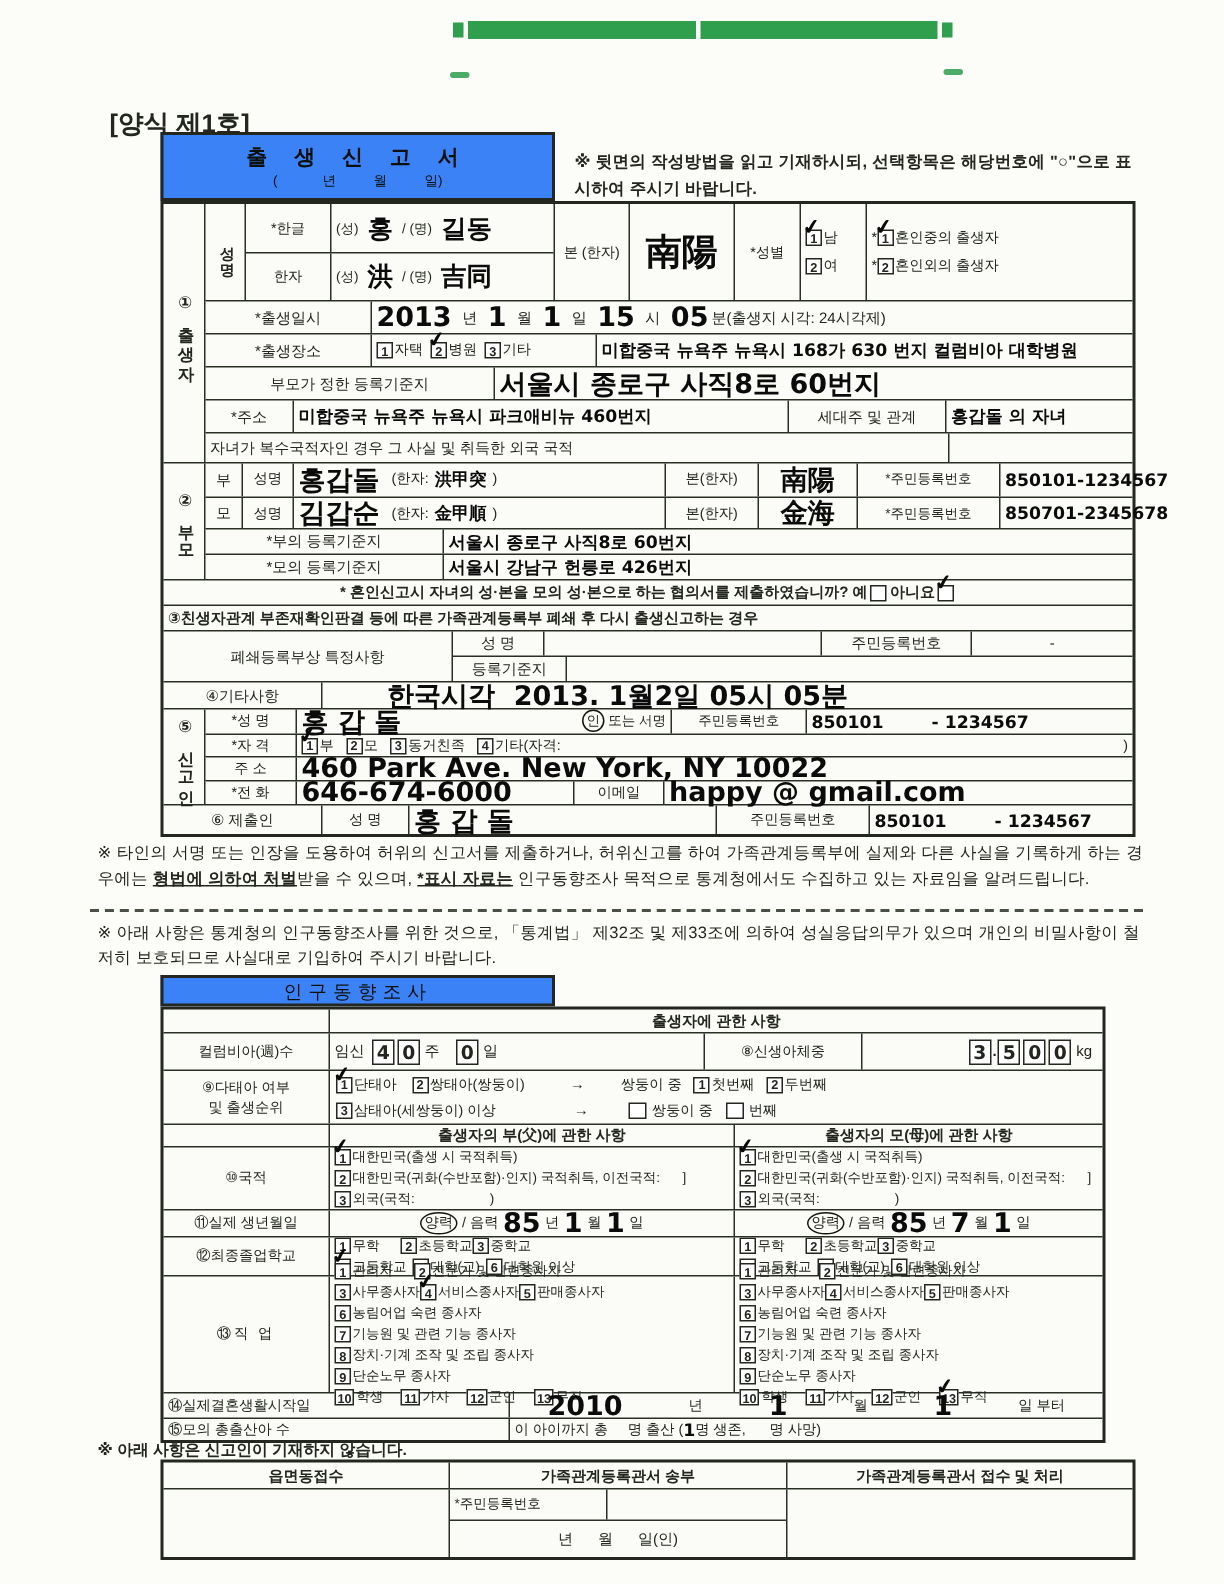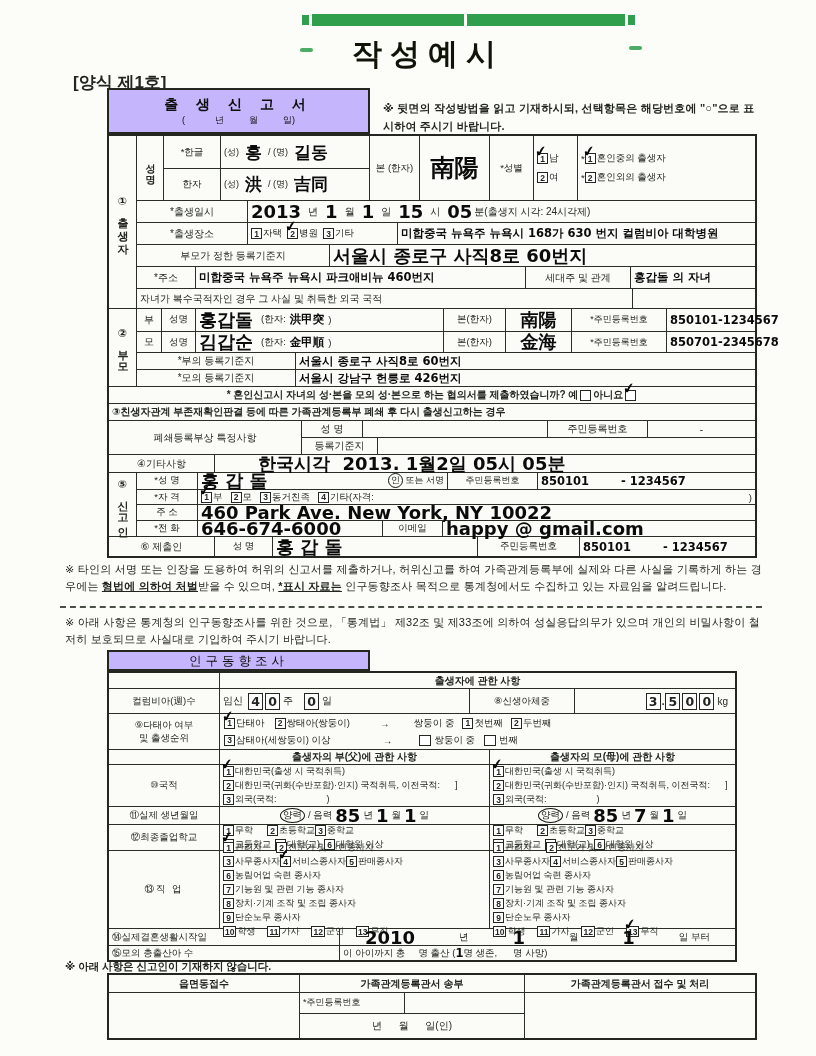--- a/index.html
+++ b/index.html
@@ -3,21 +3,21 @@
 <meta charset="utf-8">
 <style>
 *{box-sizing:border-box;margin:0;padding:0}
 html,body{width:816px;background:#fff}
 #page{position:relative;width:816px;height:1056px;background:#fcfcf9;font-family:"Liberation Sans","DejaVu Sans",sans-serif;color:#22261f;font-size:10px;overflow:hidden}
 .abs{position:absolute}
 .gseg{background:#2f9e4d;display:inline-block;height:12px;vertical-align:top;margin-right:3px}
 .gdash{background:#4cab67;width:13px;height:4px;border-radius:2px}
 #title{font-size:30px;font-weight:700;letter-spacing:8px;color:#101408;font-family:"Liberation Serif","DejaVu Serif",serif}
 #formno{font-size:17px;font-weight:600}
-.hd{background:#c4b5fd;border:2px solid #23271f;color:#0d0f0a;text-align:center}
+.hd{background:#3b82f6;border:2px solid #23271f;color:#0d0f0a;text-align:center}
 .tbl{border:2px solid #23271f;background:#fbfbf7}
 .row{display:flex;border-top:1px solid #2a2f26;min-height:0}
 .row.first{border-top:none}
 .c{border-left:1px solid #2a2f26;display:flex;align-items:center;padding:0 3px;position:relative;min-width:0}
 .c.nb{border-left:none}
 .cw{border-left:1px solid #2a2f26;display:flex;flex-direction:column;min-width:0}
 .cw.nb{border-left:none}
 .ctr{justify-content:center;text-align:center}
 .fill{flex:1 1 0}
 .col{display:flex;flex-direction:column}
@@ -40,21 +40,20 @@
 <body>
 
 <div id="page">
 
   <div class="abs" style="left:302px;top:14px">
     <span class="gseg" style="width:7px;height:10px;margin-top:1px"></span><span class="gseg" style="width:152px"></span><span class="gseg" style="width:158px"></span><span class="gseg" style="width:7px;height:10px;margin-top:1px"></span>
   </div>
   <div class="abs gdash" style="left:300px;top:48px"></div>
   <div class="abs gdash" style="left:629px;top:46px"></div>
 
-  <div id="title" class="abs" style="left:352px;top:34px">작성예시</div>
   <div id="formno" class="abs" style="left:73px;top:71px">[양식 제1호]</div>
 
   <div class="abs hd" style="left:107px;top:88px;width:263px;height:46px;display:flex;flex-direction:column;justify-content:center">
     <div style="font-size:14px;font-weight:700;letter-spacing:7px">출 생 신 고 서</div>
     <div style="font-size:9px;white-space:pre">(            년          월          일)</div>
   </div>
   <div class="abs note" style="left:383px;top:100px;width:375px;font-weight:600;line-height:1.6">※ 뒷면의 작성방법을 읽고 기재하시되, 선택항목은 해당번호에 "○"으로 표시하여 주시기 바랍니다.</div>
 
   <div class="abs tbl" style="left:107px;top:134px;width:650px">
 

